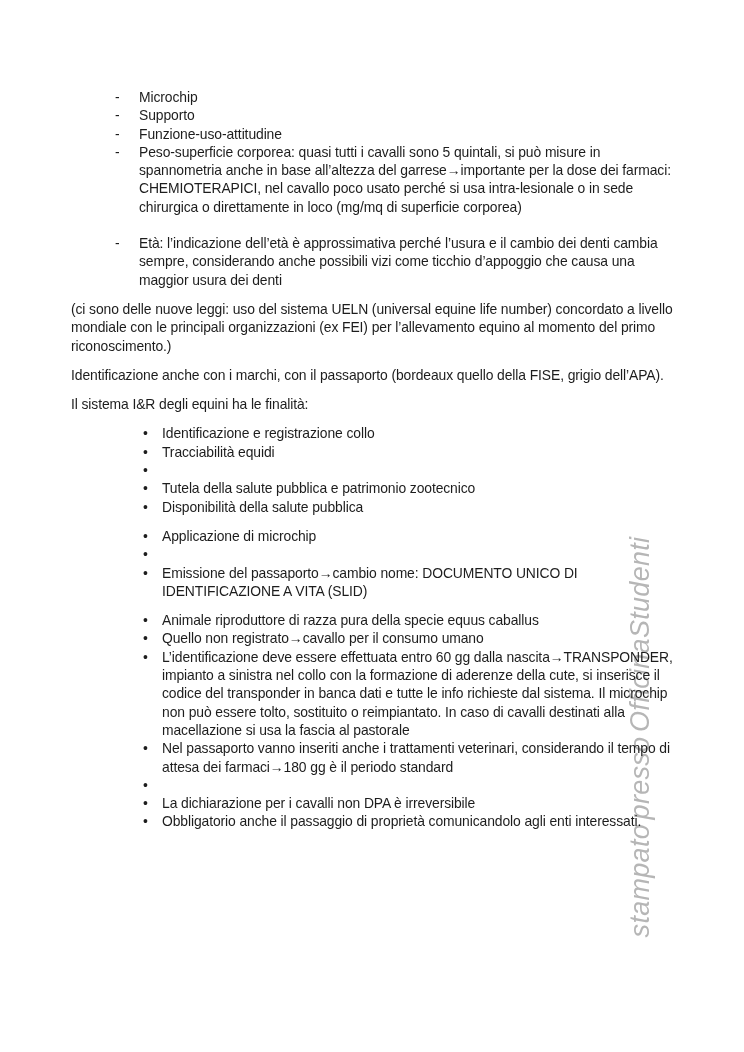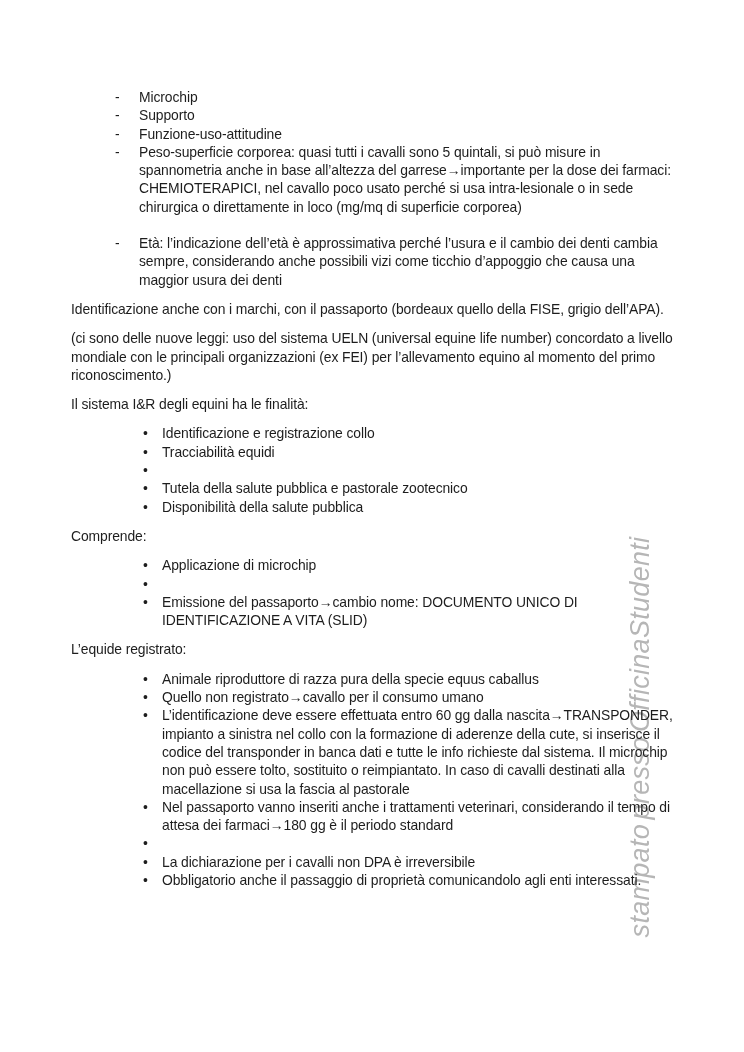--- a/index.html
+++ b/index.html
@@ -108,65 +108,63 @@
       <li class="dash-item">
         <span class="marker">-</span>
         <span class="item-text">Peso-superficie corporea: quasi tutti i cavalli sono 5 quintali, si può misure in spannometria anche in base all’altezza del garrese→importante per la dose dei farmaci: CHEMIOTERAPICI, nel cavallo poco usato perché si usa intra-lesionale o in sede chirurgica o direttamente in loco (mg/mq di superficie corporea)</span>
       </li>
       <li class="dash-item gap-top">
         <span class="marker">-</span>
         <span class="item-text">Età: l’indicazione dell’età è approssimativa perché l’usura e il cambio dei denti cambia sempre, considerando anche possibili vizi come ticchio d’appoggio che causa una maggior usura dei denti</span>
       </li>
     </ul>
 
+    <p>(ci sono delle nuove leggi: uso del sistema UELN (universal equine life number) concordato a livello mondiale con le principali organizzazioni (ex FEI) per l’allevamento equino al momento del primo riconoscimento.)</p>
+
     <p>Identificazione anche con i marchi, con il passaporto (bordeaux quello della FISE, grigio dell’APA).</p>
-
-    <p>(ci sono delle nuove leggi: uso del sistema UELN (universal equine life number) concordato a livello mondiale con le principali organizzazioni (ex FEI) per l’allevamento equino al momento del primo riconoscimento.)</p>
 
     <p class="heading">Il sistema I&amp;R degli equini ha le finalità:</p>
 
     <ul>
       <li class="bullet-item">
         <span class="marker">•</span>
         <span class="item-text">Identificazione e registrazione collo</span>
       </li>
       <li class="bullet-item">
         <span class="marker">•</span>
         <span class="item-text">Tracciabilità equidi</span>
       </li>
       <li class="bullet-item">
         <span class="marker">•</span>
       </li>
       <li class="bullet-item">
         <span class="marker">•</span>
-        <span class="item-text">Tutela della salute pubblica e pastorale zootecnico</span>
+        <span class="item-text">Tutela della salute pubblica e patrimonio zootecnico</span>
       </li>
       <li class="bullet-item">
         <span class="marker">•</span>
         <span class="item-text">Disponibilità della salute pubblica</span>
       </li>
     </ul>
 
-    <p class="heading">Comprende:</p>
 
     <ul>
       <li class="bullet-item">
         <span class="marker">•</span>
         <span class="item-text">Applicazione di microchip</span>
       </li>
       <li class="bullet-item">
         <span class="marker">•</span>
       </li>
       <li class="bullet-item">
         <span class="marker">•</span>
         <span class="item-text">Emissione del passaporto→cambio nome: DOCUMENTO UNICO DI IDENTIFICAZIONE A VITA (SLID)</span>
       </li>
     </ul>
 
-    <p class="heading">L’equide registrato:</p>
 
     <ul>
       <li class="bullet-item">
         <span class="marker">•</span>
         <span class="item-text">Animale riproduttore di razza pura della specie equus caballus</span>
       </li>
       <li class="bullet-item">
         <span class="marker">•</span>
         <span class="item-text">Quello non registrato→cavallo per il consumo umano</span>
       </li>

